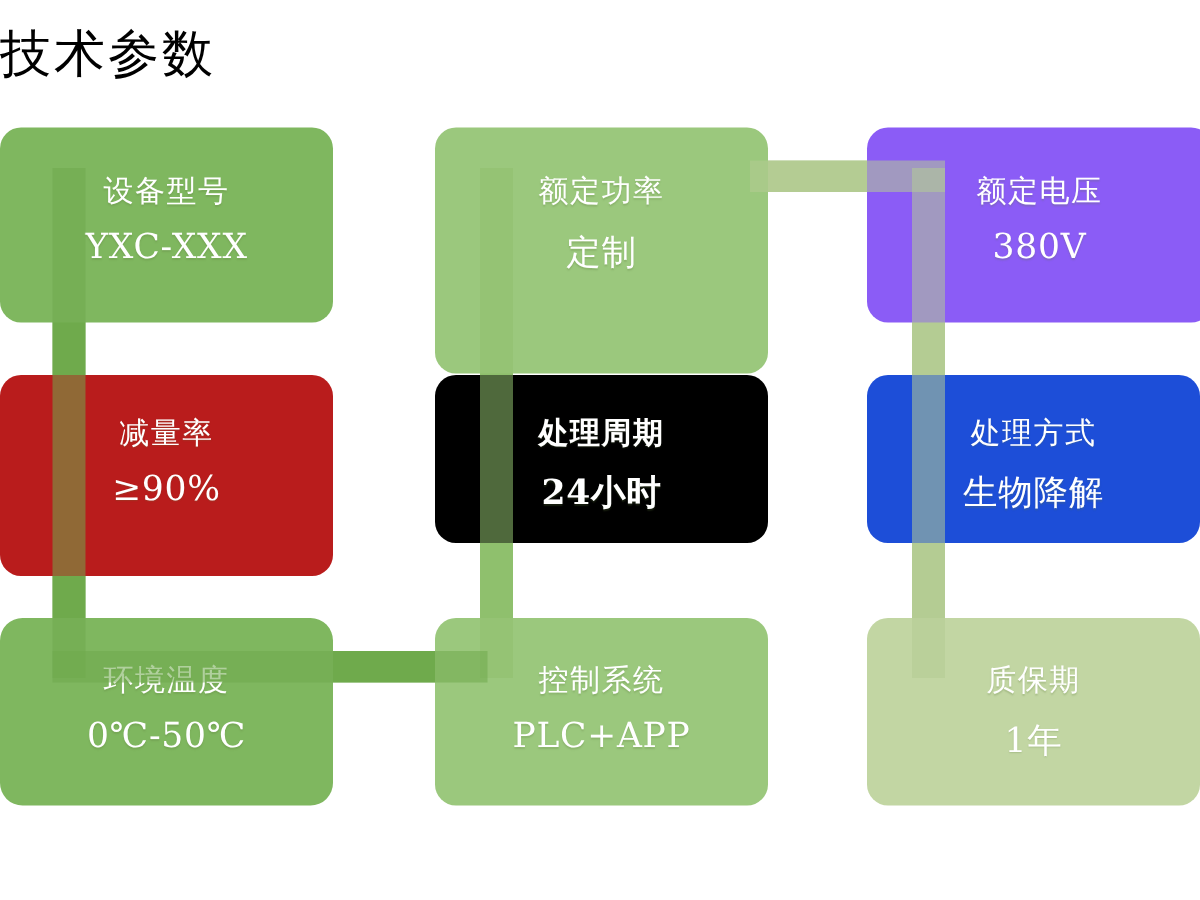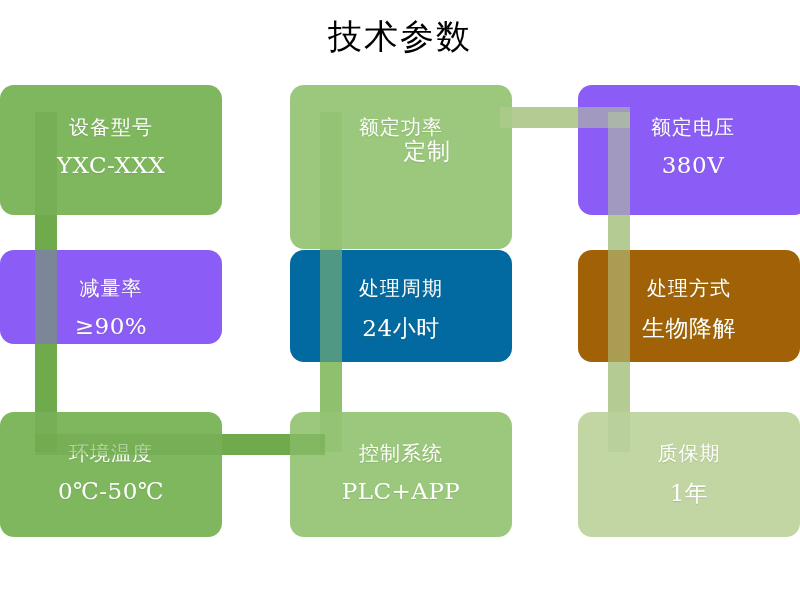--- a/index.html
+++ b/index.html
@@ -18,21 +18,20 @@
     width: 800px;
     height: 600px;
   }
 
   
   #title {
     position: absolute;
     left: 0;
     top: 8px;
     width: 800px;
-    text-align: center;
     font-size: 34px;
     line-height: 56px;
     color: #000000;
     font-family: "DejaVu Sans", "Liberation Sans", sans-serif;
     letter-spacing: 2px;
     white-space: nowrap;
   }
 
   
   .conn {
@@ -79,39 +78,39 @@
       <div class="conn" style="left: 35px; top: 434px; width: 290px; height: 21px; background: rgb(111, 170, 77);"></div>
     </div>
 
   <div id="cards">
       <div class="card" style="left: 0px; top: 85px; width: 222px; height: 130px; background: rgb(127, 183, 95);">
         <div class="tline" style="top: 29px;">设备型号</div>
         <div class="vline" style="top: 67px;">YXC-XXX</div>
       </div>
       <div class="card" style="left: 290px; top: 85px; width: 222px; height: 164px; background: rgb(155, 200, 125);">
         <div class="tline" style="top: 29px;">额定功率</div>
-        <div class="vline" style="top: 51px; padding-left: 26px;">定制</div>
+        <div class="vline" style="top: 68px;">定制</div>
       </div>
       <div class="card" style="left: 578px; top: 85px; width: 230px; height: 130px; background: #8b5cf6;">
         <div class="tline" style="top: 29px;">额定电压</div>
         <div class="vline" style="top: 67px;">380V</div>
       </div>
-      <div class="card" style="left: 0px; top: 250px; width: 222px; height: 94px; background: #8b5cf6;">
+      <div class="card" style="left: 0px; top: 250px; width: 222px; height: 134px; background: #b91c1c;">
         <div class="tline" style="top: 25px;">减量率</div>
         <div class="vline" style="top: 63px;">≥90%</div>
       </div>
-      <div class="card" style="left: 290px; top: 250px; width: 222px; height: 112px; background: #0369a1;">
+      <div class="card" style="left: 290px; top: 250px; width: 222px; height: 112px; background: #000000; font-weight: bold;">
         <div class="tline" style="top: 25px;">处理周期</div>
         <div class="vline" style="top: 63px;">24小时</div>
       </div>
-      <div class="card" style="left: 578px; top: 250px; width: 222px; height: 112px; background: #a16207;">
+      <div class="card" style="left: 578px; top: 250px; width: 222px; height: 112px; background: #1d4ed8;">
         <div class="tline" style="top: 25px;">处理方式</div>
         <div class="vline" style="top: 63px;">生物降解</div>
       </div>
-      <div class="card" style="left: 0px; top: 412px; width: 222px; height: 125px; background: rgb(127, 183, 95);">
+      <div class="card" style="left: 0px; top: 412px; width: 222px; height: 125px; background: rgb(127, 183, 95); border-radius: 15px;">
         <div class="tline" style="top: 28px;">环境温度</div>
         <div class="vline" style="top: 66px;">0℃-50℃</div>
       </div>
       <div class="card" style="left: 290px; top: 412px; width: 222px; height: 125px; background: rgb(155, 200, 125);">
         <div class="tline" style="top: 28px;">控制系统</div>
         <div class="vline" style="top: 66px;">PLC+APP</div>
       </div>
       <div class="card" style="left: 578px; top: 412px; width: 222px; height: 125px; background: rgb(194, 214, 163);">
         <div class="tline" style="top: 28px;">质保期</div>
         <div class="vline" style="top: 66px;">1年</div>

